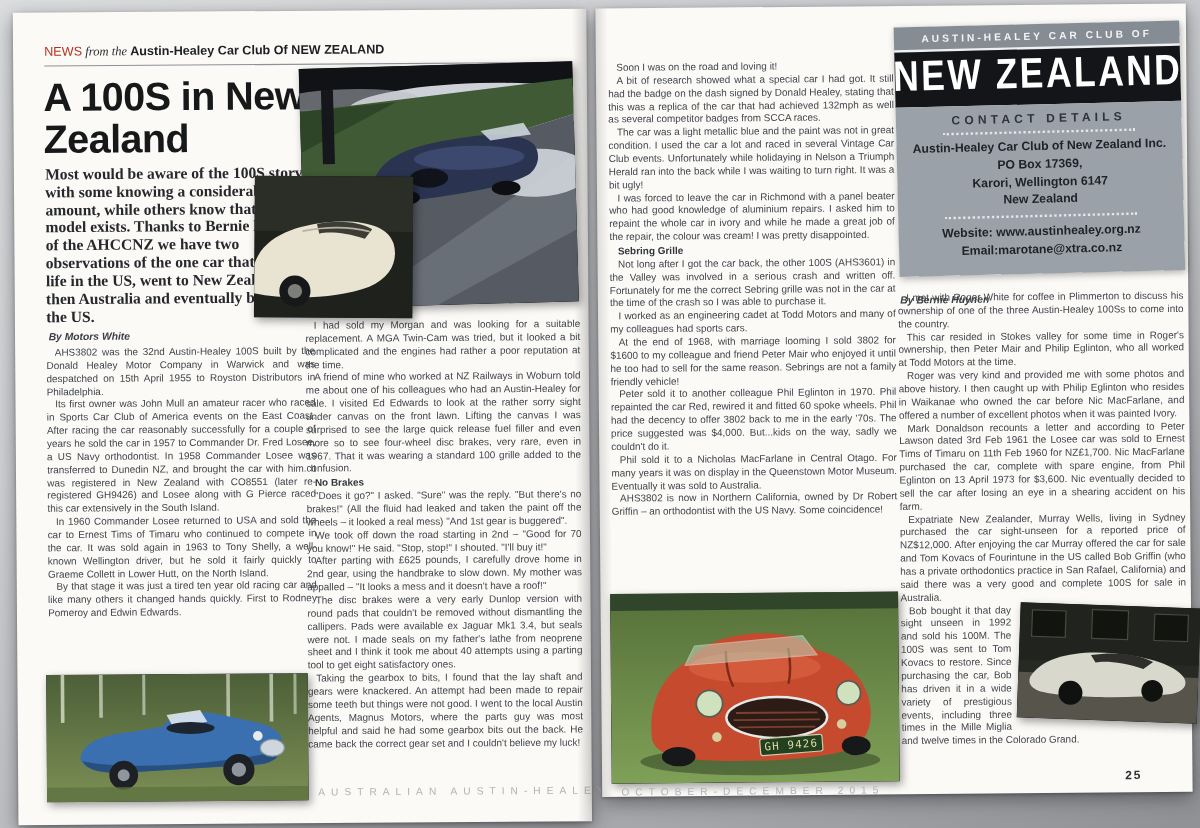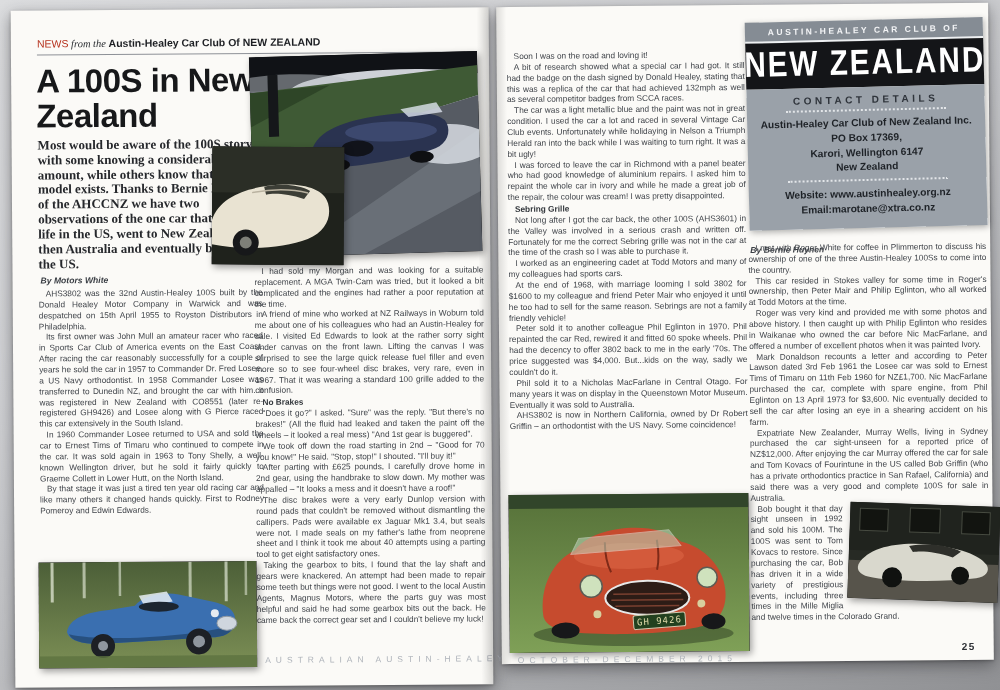--- a/index.html
+++ b/index.html
@@ -44,21 +44,21 @@
   .photo-red{left:8px;top:488px;width:240px;height:158px;}
   .drive-photo{float:right;width:150px;height:96px;margin:2px -10px 3px 6px;transform:rotate(2.5deg);
     box-shadow:2px 3px 7px rgba(0,0,0,.38);overflow:hidden;background:#222;shape-outside:margin-box;}
   .drive-photo svg{display:block;width:100%;height:100%;}
 
   .footer-strip{position:absolute;font-size:8.5px;letter-spacing:5px;color:#aeb3ba;white-space:nowrap;}
   .footer-left{left:250px;top:646px;width:222px;text-align:center;}
   .footer-right{left:16px;top:648px;}
   .pagenum{position:absolute;font-size:10px;font-weight:700;color:#2e3136;letter-spacing:1.5px;}
   .pagenum-left{left:30px;top:663px;margin-top:20px;}
-  .pagenum-right{left:460px;top:638px;}
+  .pagenum-right{left:436px;top:638px;}
 
   .contact-box{position:absolute;left:250px;top:16px;width:238px;transform:rotate(-0.9deg);
     box-shadow:1px 2px 6px rgba(0,0,0,.3);}
   .cb-top{background:#858c94;color:#f2f3f5;font-weight:700;font-size:8.5px;letter-spacing:2.5px;
     text-align:center;padding:5px 0 4px;border-bottom:2px solid #eef0f2;}
   .cb-band{background:#141518;color:#fff;text-align:center;padding:5px 0 8px;}
   .cb-band-text{display:inline-block;font-size:29px;font-weight:700;letter-spacing:2px;transform:scale(1.02,1.22);}
   .cb-body{background:#9aa1a9;padding:7px 10px 11px;text-align:center;color:#1e2227;}
   .cb-heading{font-weight:700;letter-spacing:3.5px;font-size:10px;color:#2f343b;margin-bottom:3px;}
   .cb-dots{border-top:2px dotted #e3e6e9;width:160px;margin:4px auto 5px;}

